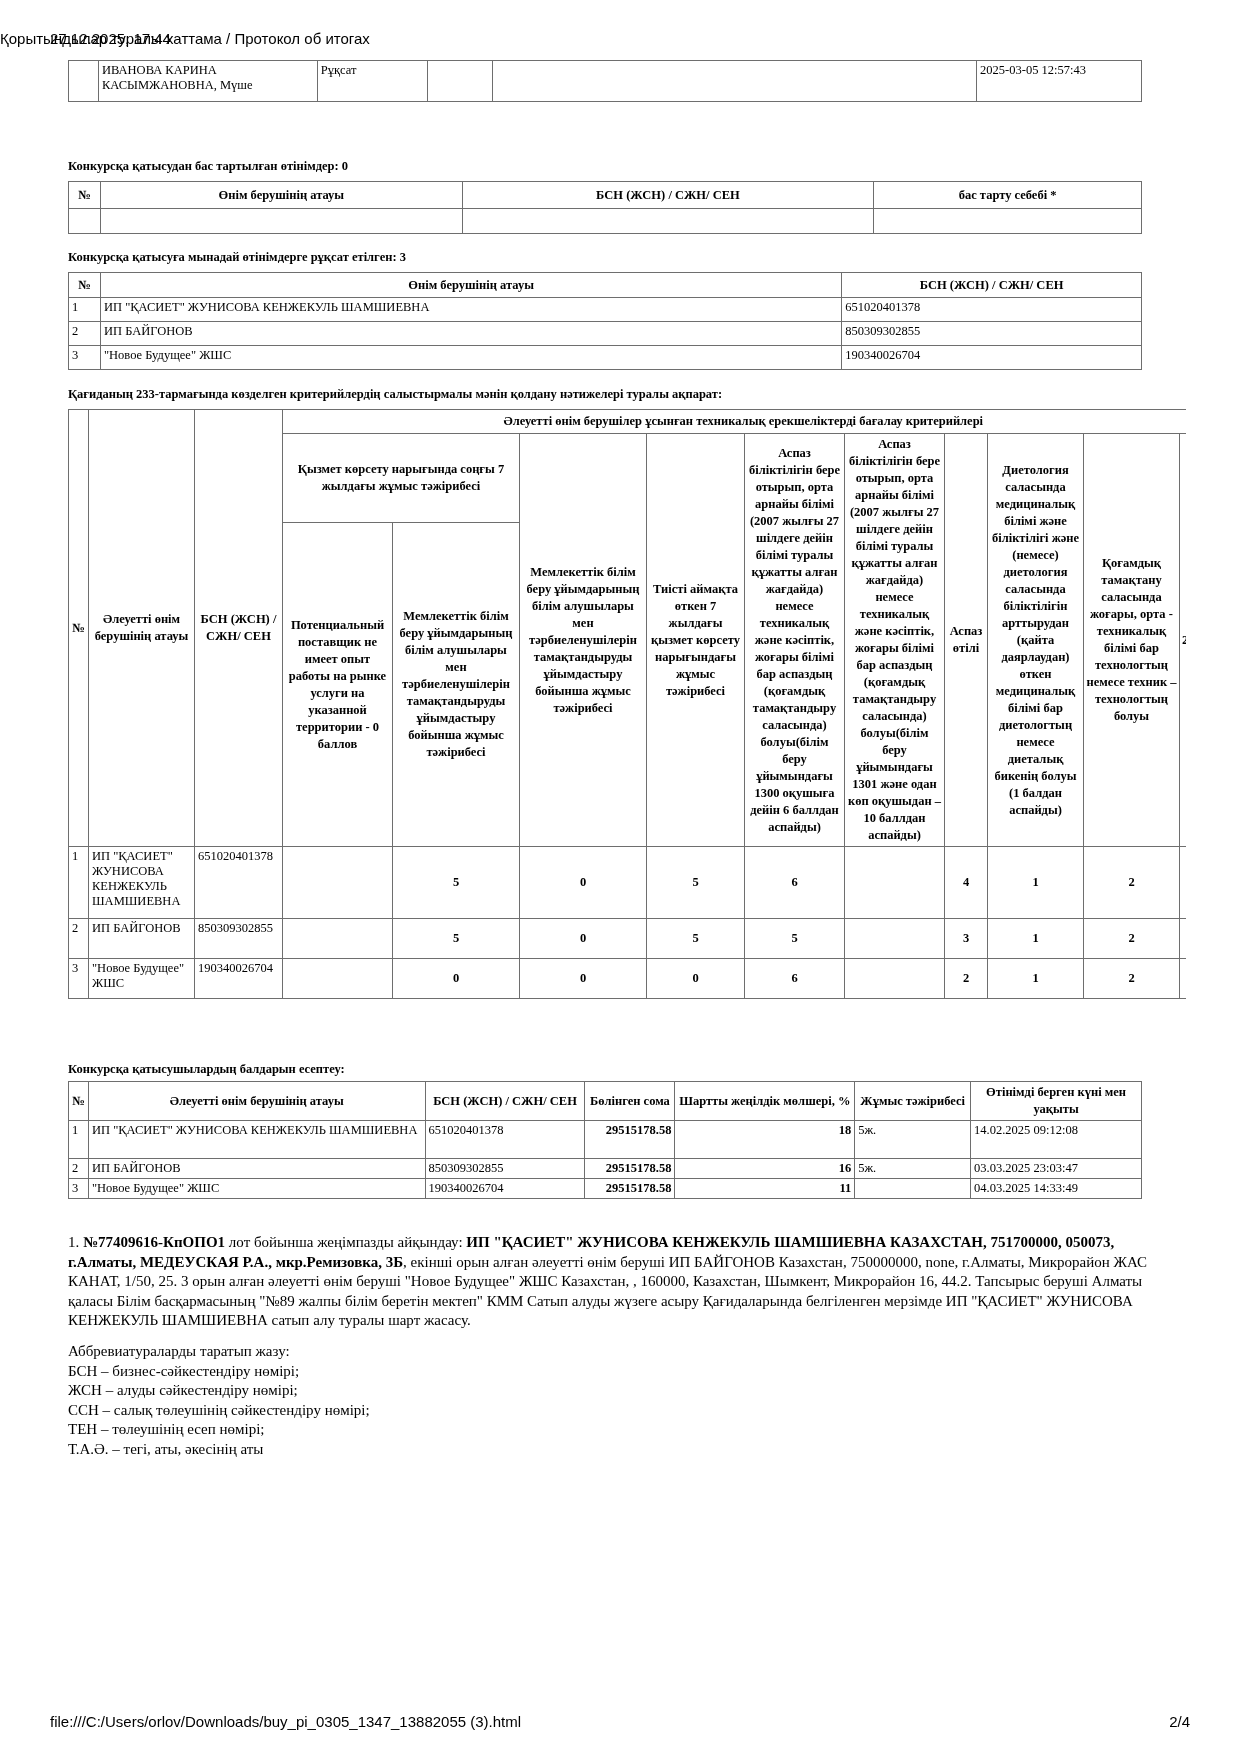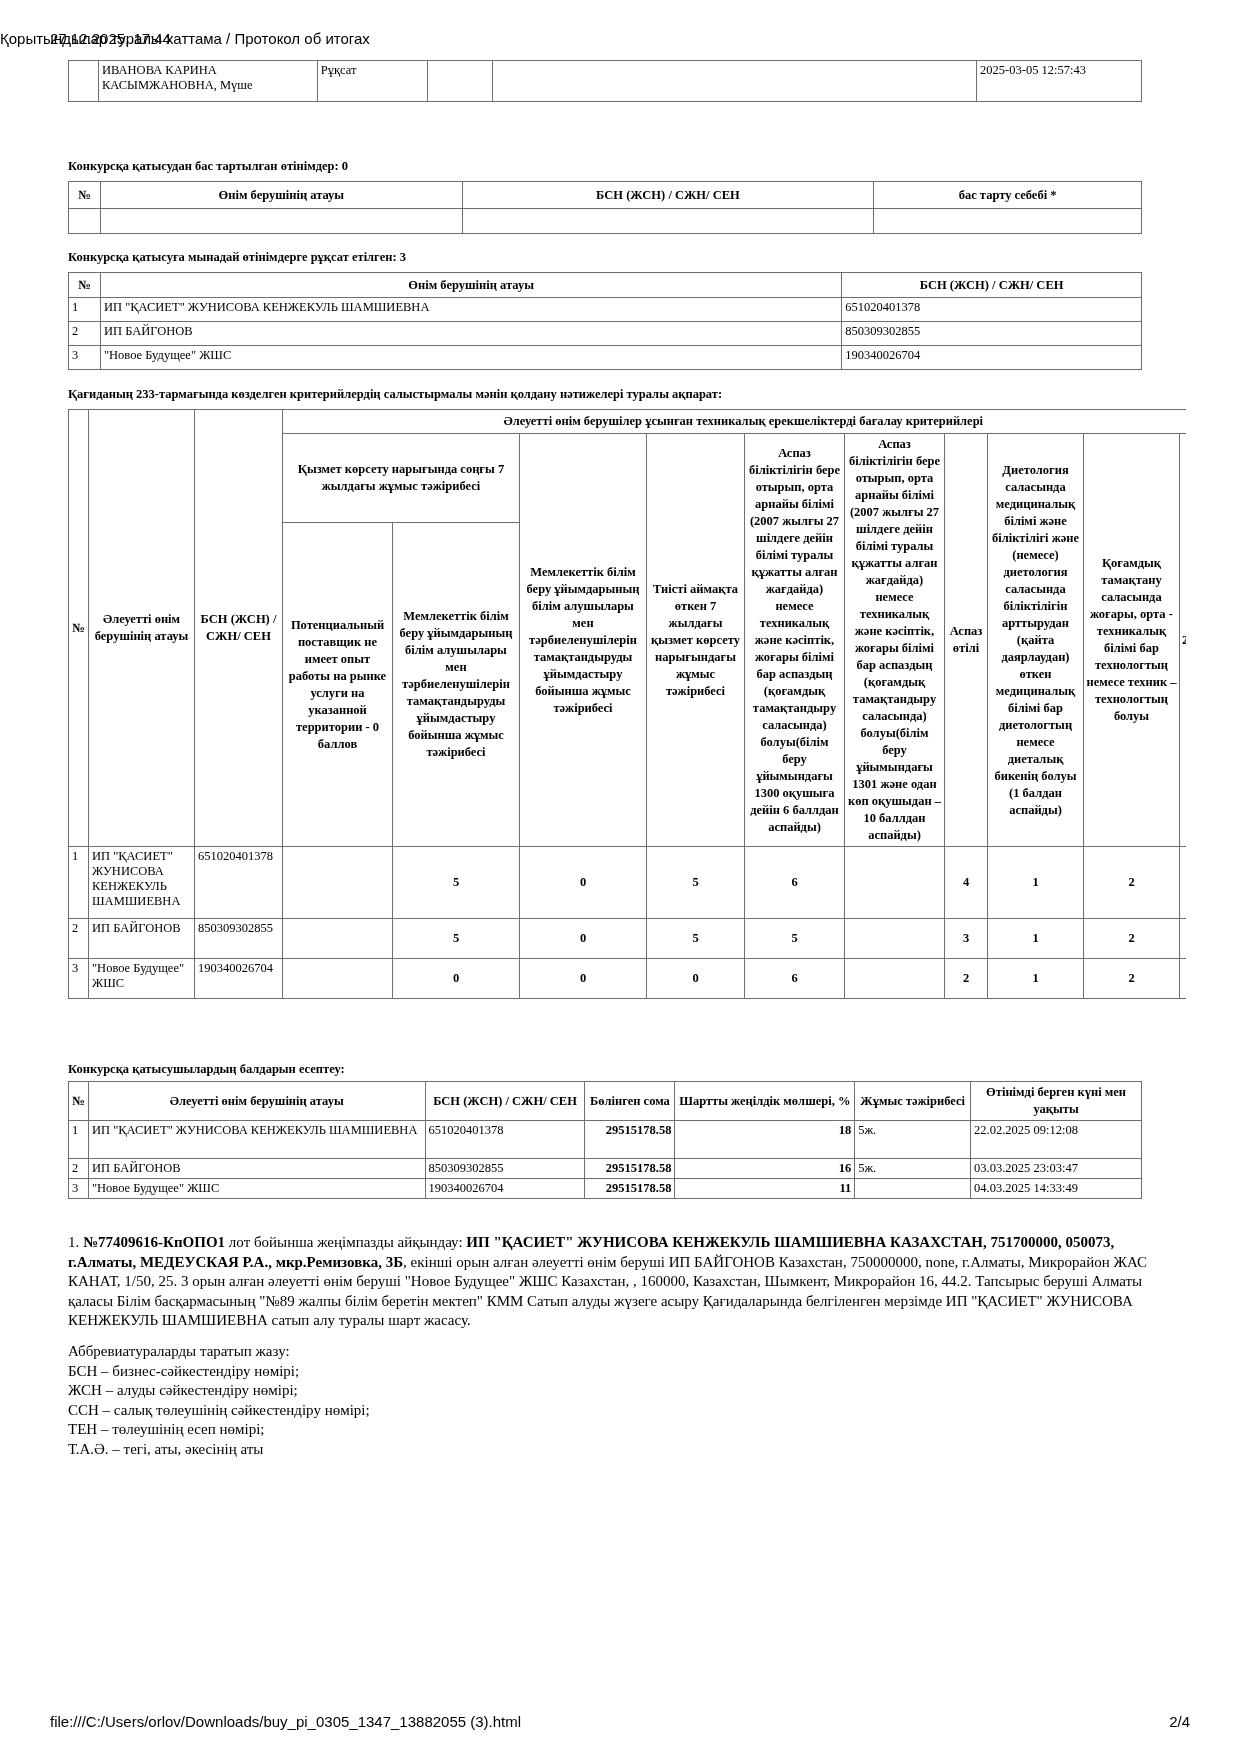--- a/index.html
+++ b/index.html
@@ -243,21 +243,21 @@
     </tr>
   </thead>
   <tbody>
     <tr style="height:38px">
       <td>1</td>
       <td>ИП "ҚАСИЕТ" ЖУНИСОВА КЕНЖЕКУЛЬ ШАМШИЕВНА</td>
       <td>651020401378</td>
       <td class="right">29515178.58</td>
       <td class="right">18</td>
       <td>5ж.</td>
-      <td>22.02.2025 09:12:08</td>
+      <td>14.02.2025 09:12:08</td>
     </tr>
     <tr>
       <td>2</td>
       <td>ИП БАЙГОНОВ</td>
       <td>850309302855</td>
       <td class="right">29515178.58</td>
       <td class="right">16</td>
       <td>5ж.</td>
       <td>03.03.2025 23:03:47</td>
     </tr>

